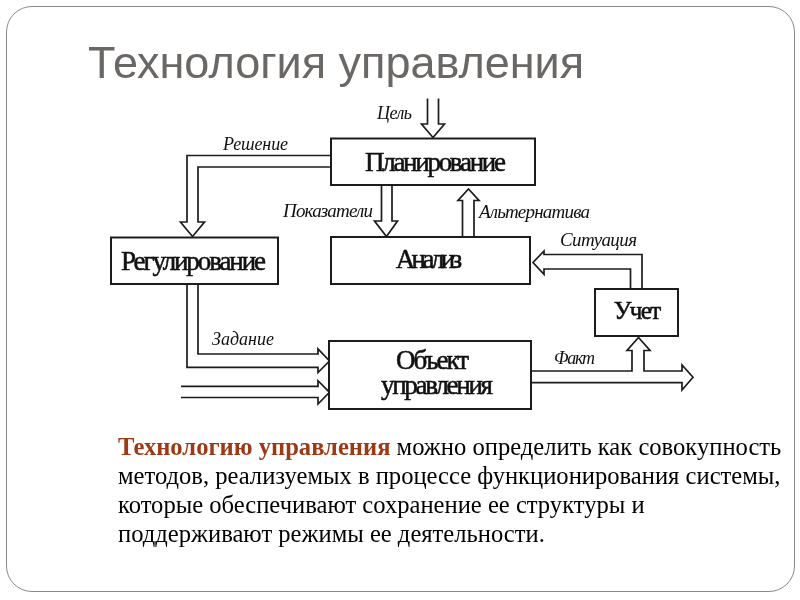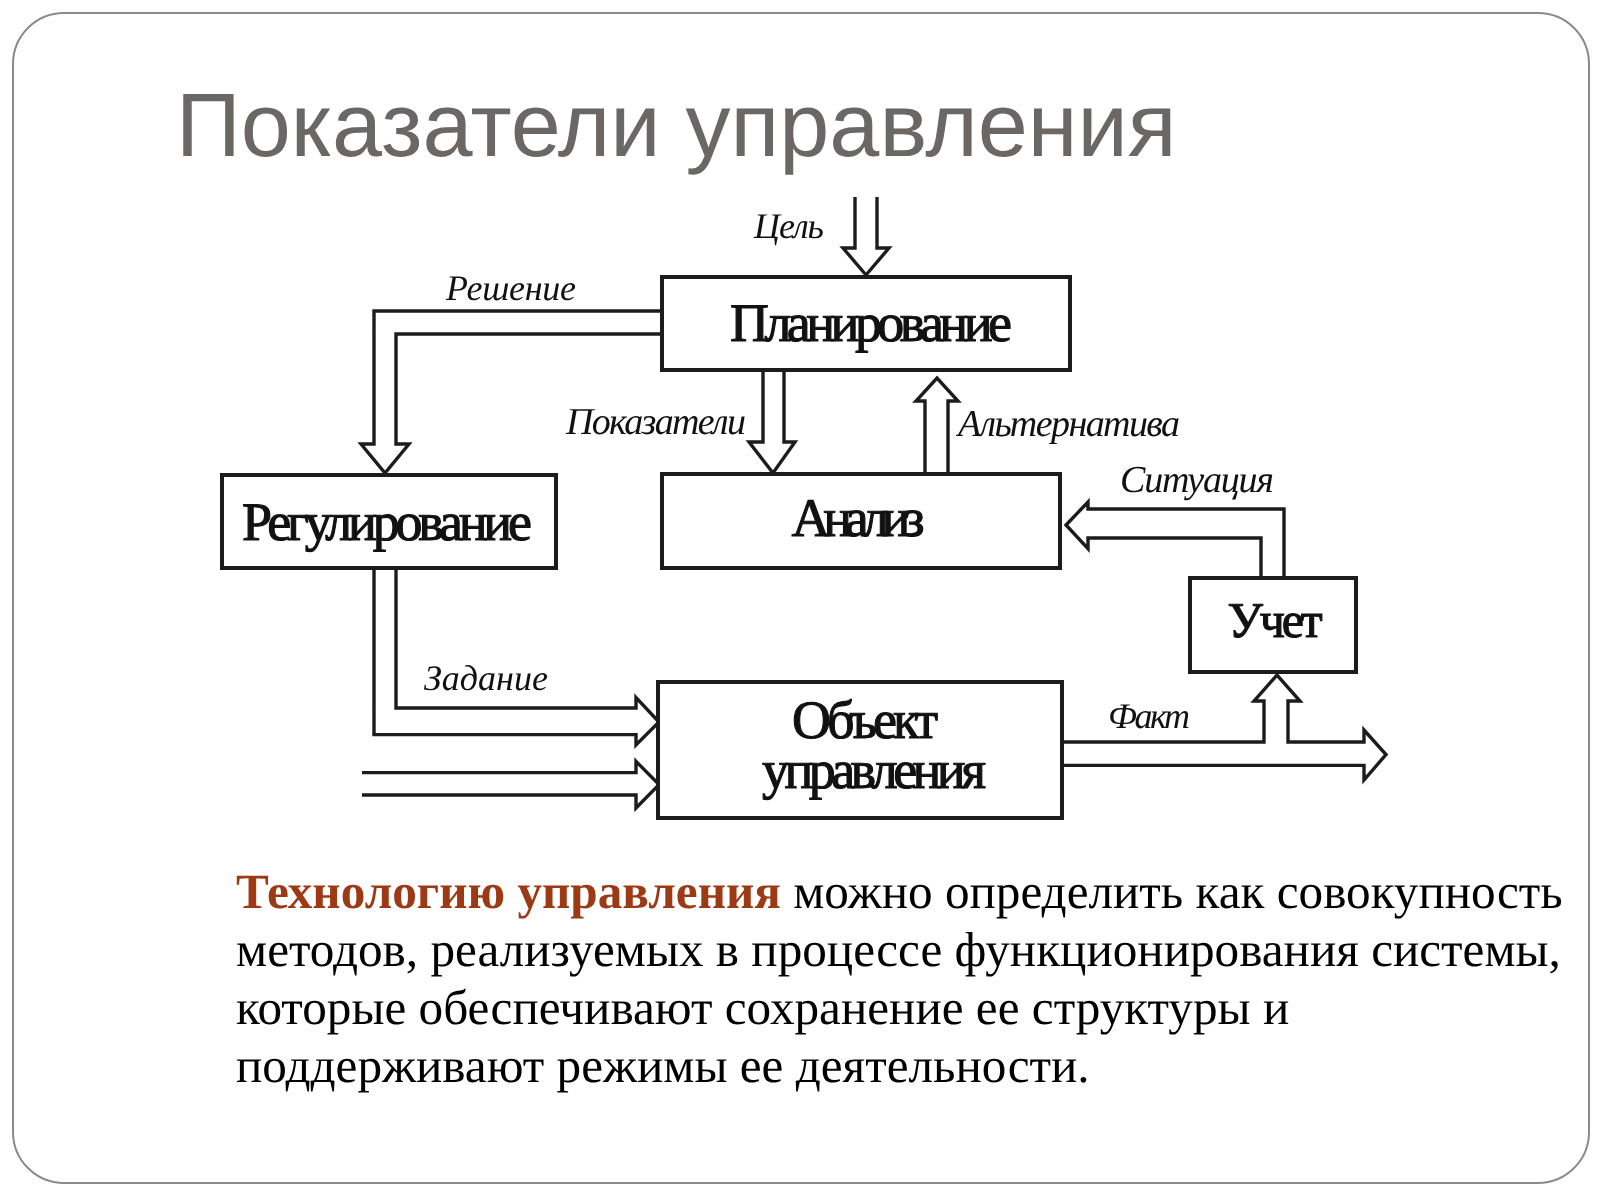--- a/index.html
+++ b/index.html
@@ -18,21 +18,21 @@
   #para{
     position:absolute; left:86px; top:432px; width:700px;
     font-family:"Liberation Serif", serif;
     font-size:24.6px; line-height:29px; color:#000000;margin-left:32px;
   }
   #para b.red{ color:#9c3a16; font-weight:bold; }
 </style>
 </head>
 <body>
 <div id="card"></div>
-<div id="title">Показатели управления</div>
+<div id="title">Технология управления</div>
 <svg id="diagram" width="800" height="600" viewBox="0 0 800 600" fill="none">
   <g stroke="#1c1c1c" stroke-width="1.7" fill="none">
 
     <path d="M427.5,98.5 V124 H421.5 L433,137.5 L444.5,124 H438.5 V98.5"></path>
 
     <path d="M331,155.5 H187 V222 H180.5 L192.5,236.5 L204.5,222 H198 V167 H331"></path>
 
     <path d="M381.5,185.8 V221 H374.5 L386.5,236.5 L397.5,221 H392 V185.8"></path>
 
     <path d="M462.5,236.5 V200.5 H458 L468.5,189 L479,200.5 H474 V236.5"></path>

